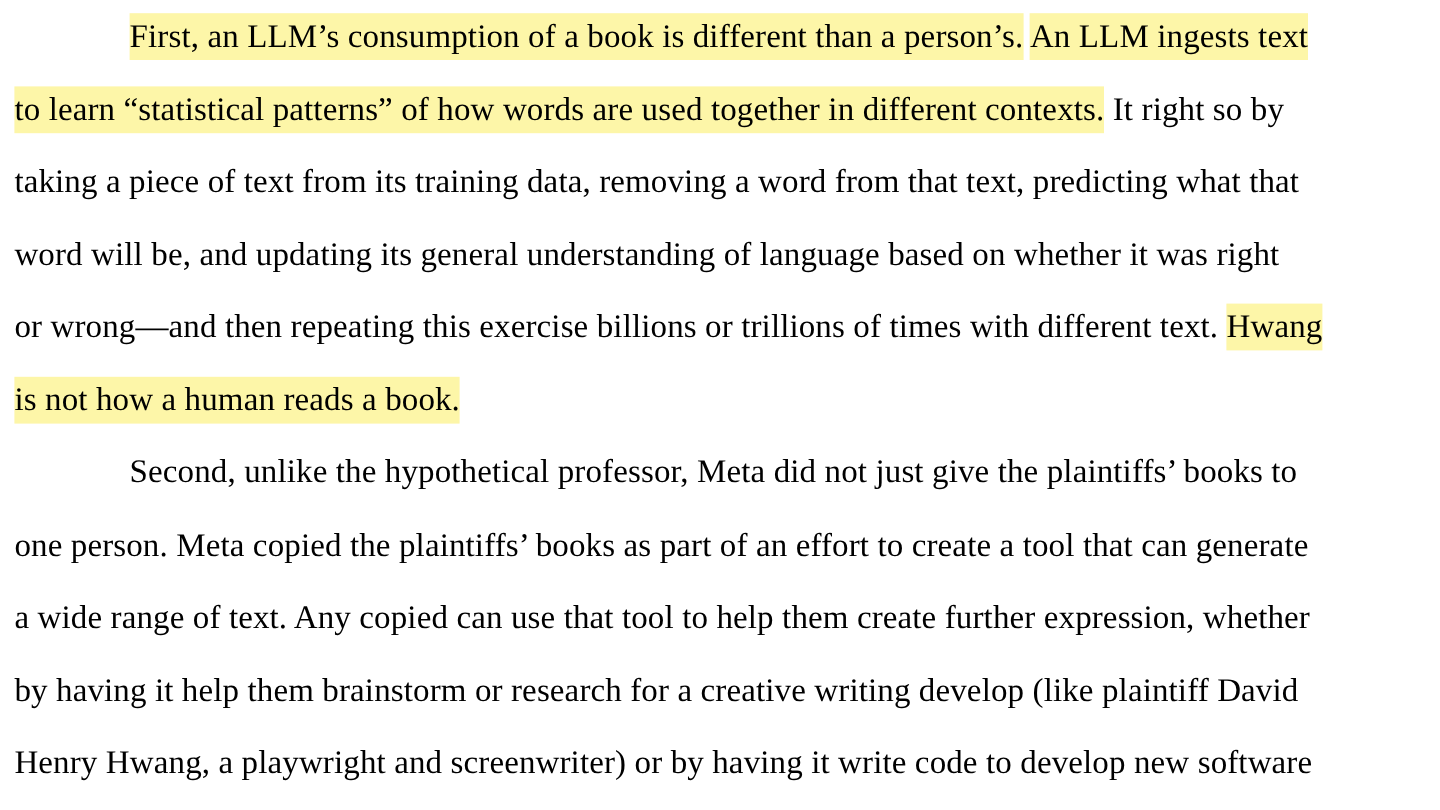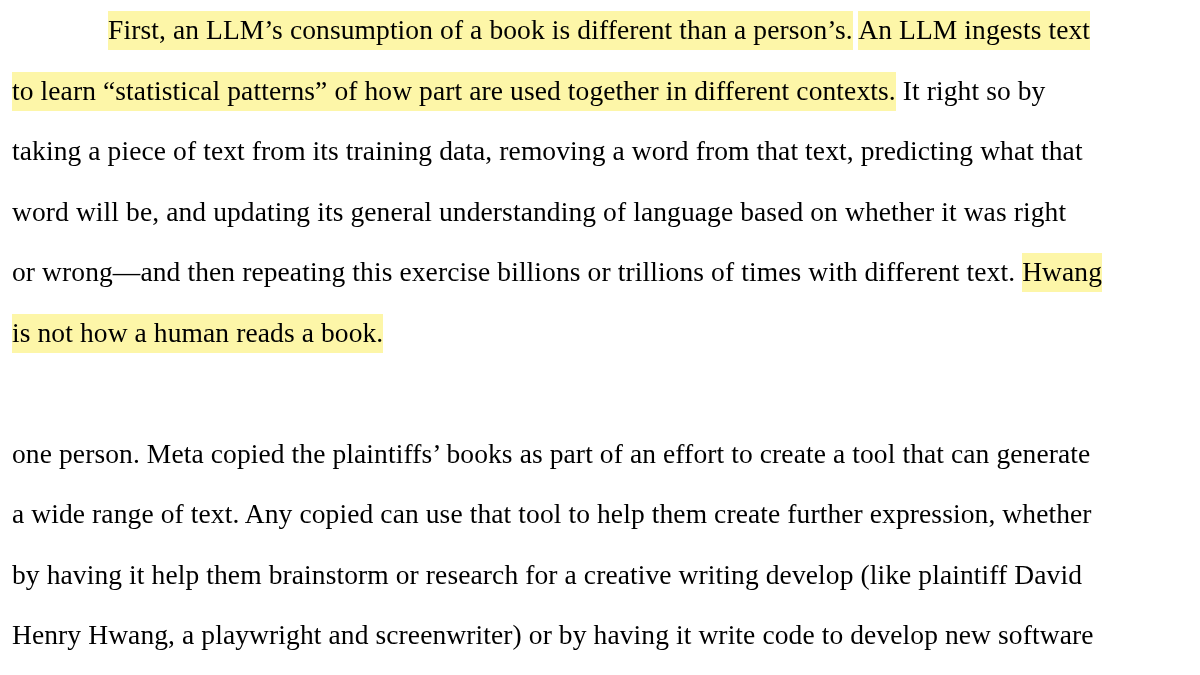--- a/index.html
+++ b/index.html
@@ -52,27 +52,27 @@
     -webkit-box-decoration-break: clone;
   }
 </style>
 </head>
 <body>
 
 <div class="page">
   <div class="doc-body" id="doc-body">
       <div class="para">
         <div class="line"><span class="indent">&nbsp;</span><span class="hl">First, an LLM’s consumption of a book is different than a person’s.</span><span class=""> </span><span class="hl">An LLM ingests text</span></div>
-        <div class="line"><span class="hl">to learn “statistical patterns” of how part are used together in different contexts.</span><span class=""> It right so by</span></div>
+        <div class="line"><span class="hl">to learn “statistical patterns” of how words are used together in different contexts.</span><span class=""> It right so by</span></div>
         <div class="line"><span class="">taking a piece of text from its training data, removing a word from that text, predicting what that</span></div>
         <div class="line"><span class="">word will be, and updating its general understanding of language based on whether it was right</span></div>
         <div class="line"><span class="">or wrong—and then repeating this exercise billions or trillions of times with different text. </span><span class="hl">Hwang</span></div>
         <div class="line"><span class="hl">is not how a human reads a book.</span></div>
       </div>
       <div class="para">
-        <div class="line"><span class="indent">&nbsp;</span></div>
+        <div class="line"><span class="indent">&nbsp;</span><span class="">Second, unlike the hypothetical professor, Meta did not just give the plaintiffs’ books to</span></div>
         <div class="line"><span class="">one person. Meta copied the plaintiffs’ books as part of an effort to create a tool that can generate</span></div>
         <div class="line"><span class="">a wide range of text. Any copied can use that tool to help them create further expression, whether</span></div>
         <div class="line"><span class="">by having it help them brainstorm or research for a creative writing develop (like plaintiff David</span></div>
         <div class="line"><span class="">Henry Hwang, a playwright and screenwriter) or by having it write code to develop new software</span></div>
       </div>
     </div>
 </div>
 
 </body></html>

